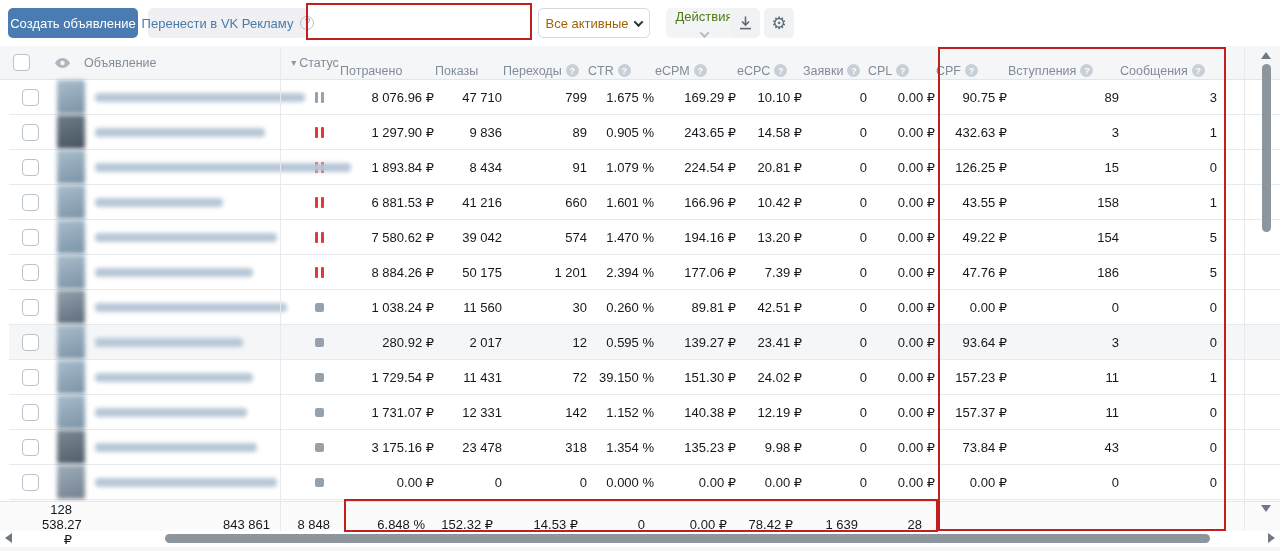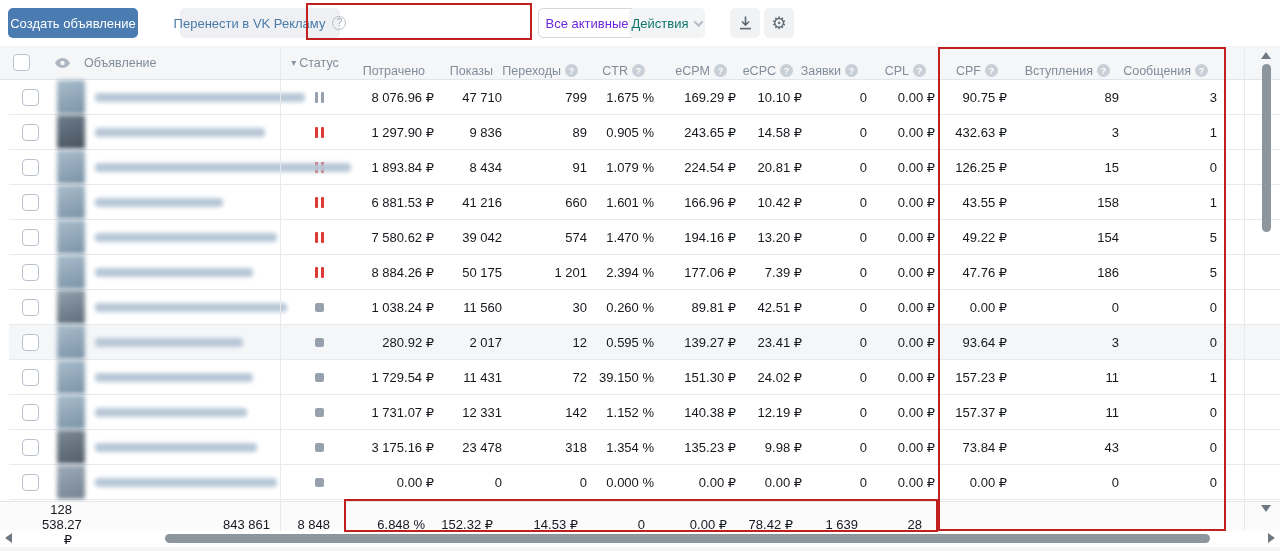--- a/index.html
+++ b/index.html
@@ -12,48 +12,48 @@
     width:1280px;height:551px;position:relative;overflow:hidden;
     background:#fff;color:#1d2127;
     font-family:"Liberation Sans","DejaVu Sans",sans-serif;font-size:13px;
   }
   
   .toolbar{position:absolute;top:0;left:0;width:100%;height:46px;background:#fff;padding-left:48px;}
   .btn{position:absolute;top:8px;height:30px;border:none;border-radius:5px;
        display:flex;align-items:center;justify-content:center;font-size:13px;
        font-family:inherit;cursor:pointer;padding:0 12px;gap:7px;white-space:nowrap;}
   #btn-create{left:8px;width:130px;background:var(--accent-blue);color:#fff;}
-  #btn-transfer{left:148px;width:160px;background:#eef0f3;color:#4a7ba9;margin-left:32px;}
+  #btn-transfer{left:148px;width:160px;background:#eef0f3;color:#4a7ba9;}
   .qcirc{width:14px;height:14px;border:1px solid #b6bfc8;border-radius:50%;
          color:#9aa5b1;font-size:10px;line-height:12px;display:flex;
          align-items:center;justify-content:center;flex:0 0 auto;}
   #btn-date{left:313px;width:212px;background:#fff;border:1px solid #d6dae0;color:#15181c;}
   .dots-grid{width:13px;height:13px;flex:0 0 auto;
     background-image:radial-gradient(#8b96a2 1.3px,transparent 1.4px);
     background-size:4.6px 4.6px;background-position:1px 1px;}
-  #btn-status{left:538px;width:112px;background:#fff;border:1px solid #d6dae0;color:#6d28d9;}
-  #btn-actions{left:629px;width:76px;background:#f3f4f6;color:#0f766e;cursor:default;}
+  #btn-status{left:538px;width:112px;background:#fff;border:1px solid #d6dae0;color:#a16207;}
+  #btn-actions{left:666px;width:76px;background:#f3f4f6;color:#4d7c0f;cursor:default;flex-direction:column;}
   #btn-download{left:730px;width:30px;background:#f0f2f4;padding:0;}
   #btn-gear{left:764px;width:30px;background:#f0f2f4;padding:0;color:#5f6a75;font-size:17px;}
   .chev{width:7px;height:7px;border-right:2px solid #2b3138;border-bottom:2px solid #2b3138;
         transform:rotate(45deg) translate(-1px,-1px);flex:0 0 auto;}
   .chev.light{border-color:#b3bcc6;}
   .search{position:absolute;left:1070px;top:8px;width:188px;height:30px;
           border:1px solid #d6dae0;border-radius:6px;background:#fff;
           display:flex;align-items:center;padding:0 9px;gap:7px;}
   .search input{border:none;outline:none;width:100%;font-size:13px;
                 font-family:inherit;color:#1d2127;background:transparent;}
   .search input::placeholder{color:#9aa5b1;}
   
   .grid{display:grid;align-items:center;
     grid-template-columns:42px 40px 198px 60px 95px 68px 85px 67px 82px 66px 65px 68px 72px 112px 102px minmax(0,1fr);}
   .thead{position:absolute;top:46px;left:0;width:100%;height:34px;background:#f5f6f8;
          border-bottom:1px solid #e2e5e9;font-size:12.5px;color:#818c99;}
   .th{display:flex;align-items:center;gap:4px;}
-  .th.num{justify-content:flex-end;padding-right:10px;margin-top:16px;}
+  .th.num{padding-right:10px;margin-top:16px;}
   .th.c-name{padding-left:2px;}
   .th.c-status{padding-left:10px;gap:3px;}
   .sortglyph{font-size:10px;color:#8b96a2;}
   .badge-q{width:13px;height:13px;border-radius:50%;background:#c8cfd7;color:#fff;
            font-size:9px;font-weight:bold;display:flex;align-items:center;
            justify-content:center;flex:0 0 auto;}
   .cbx{appearance:none;-webkit-appearance:none;width:17px;height:17px;margin:0;
        border:1.5px solid #b9c1cb;border-radius:4px;background:#fff;cursor:pointer;justify-self:center;}
   .c-check{display:flex;justify-content:center;}
   

